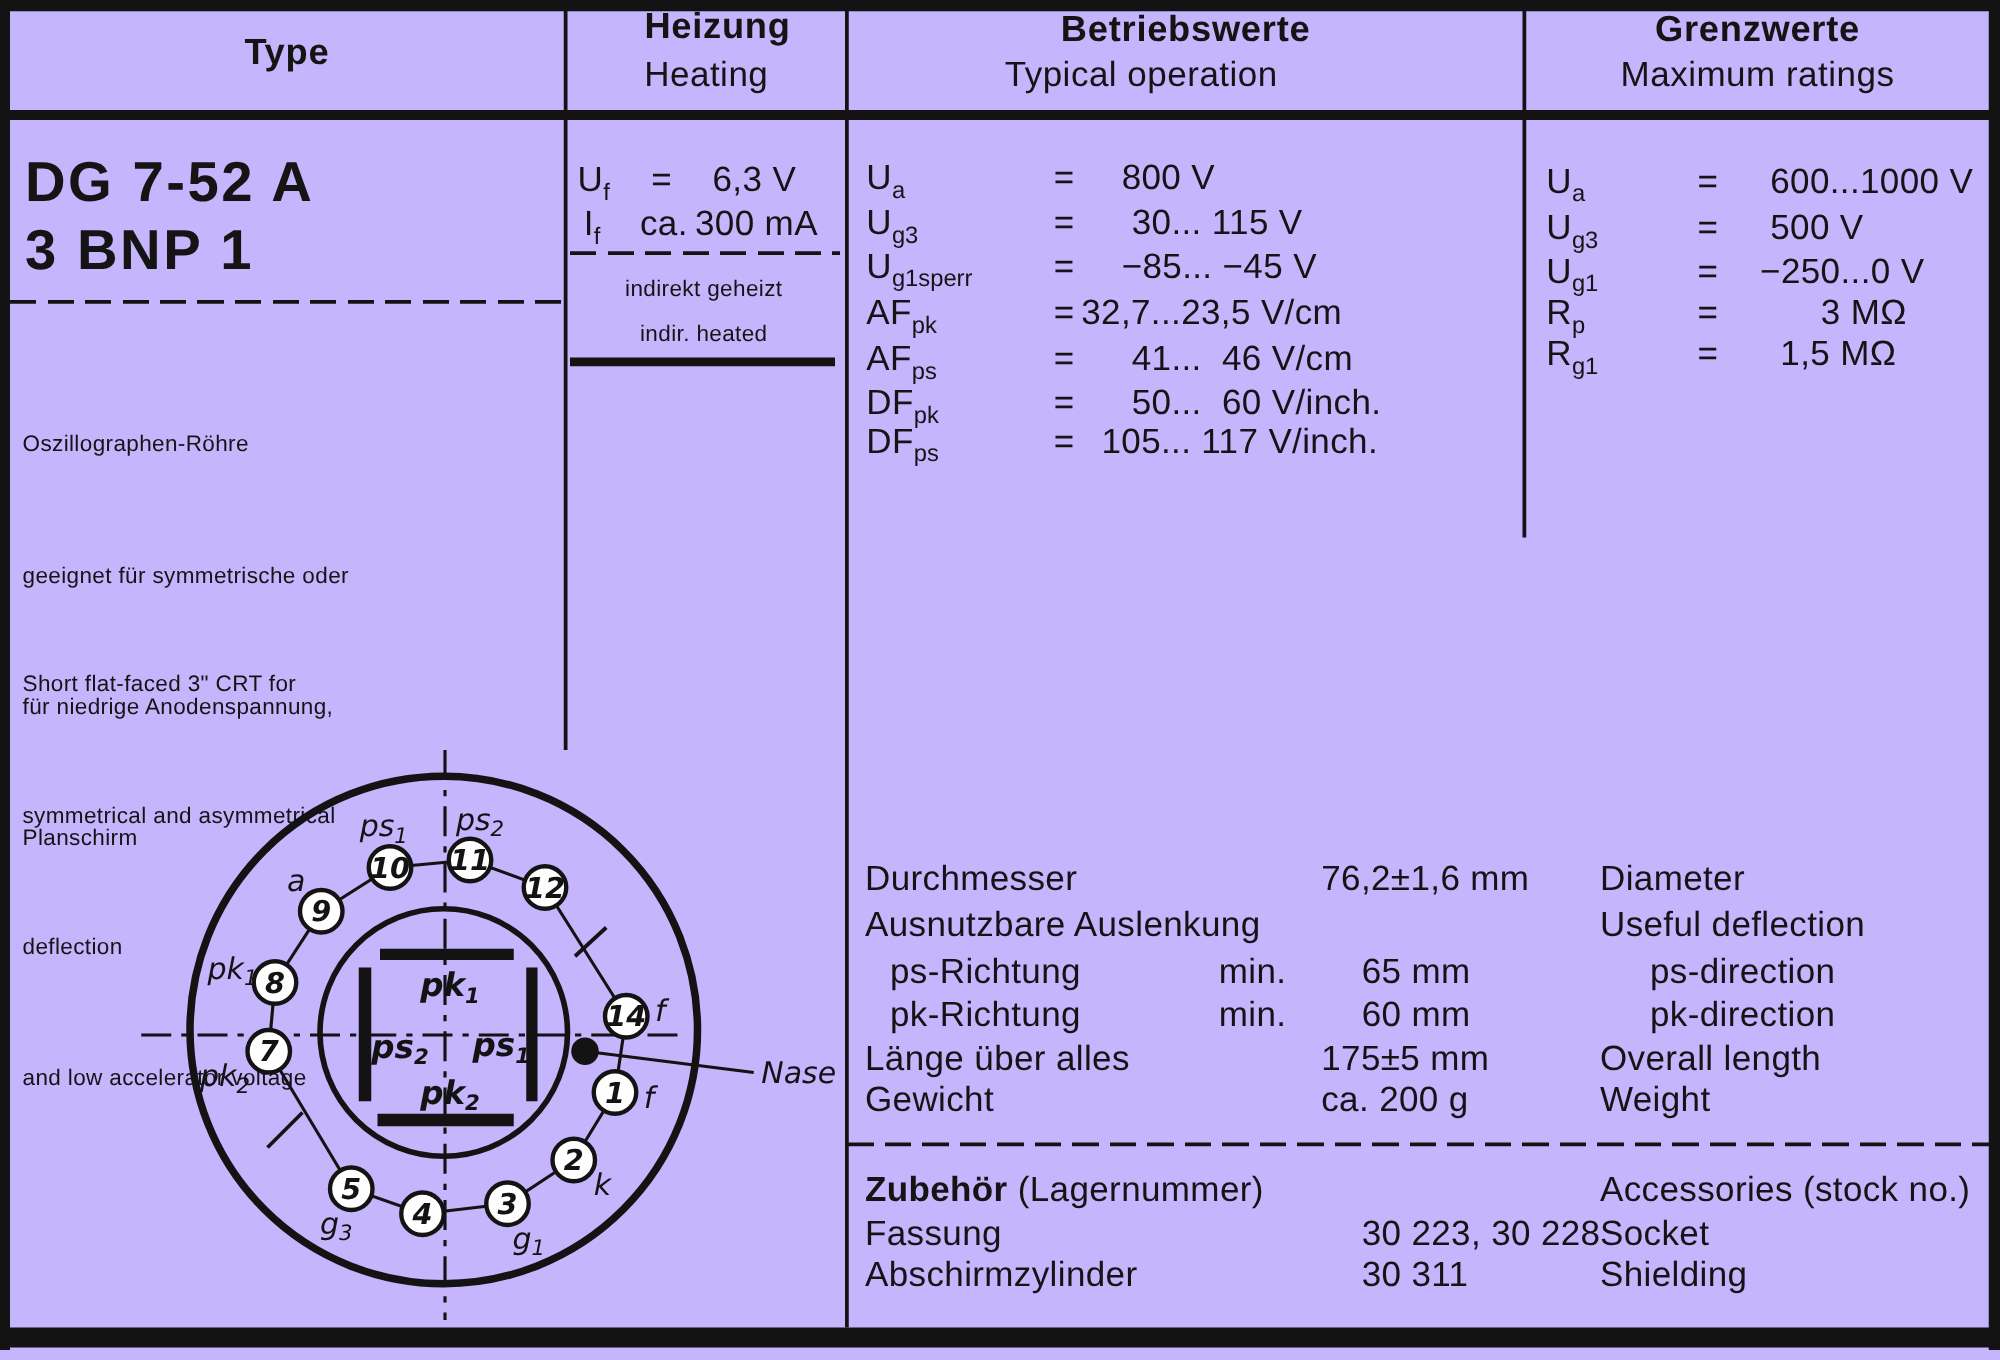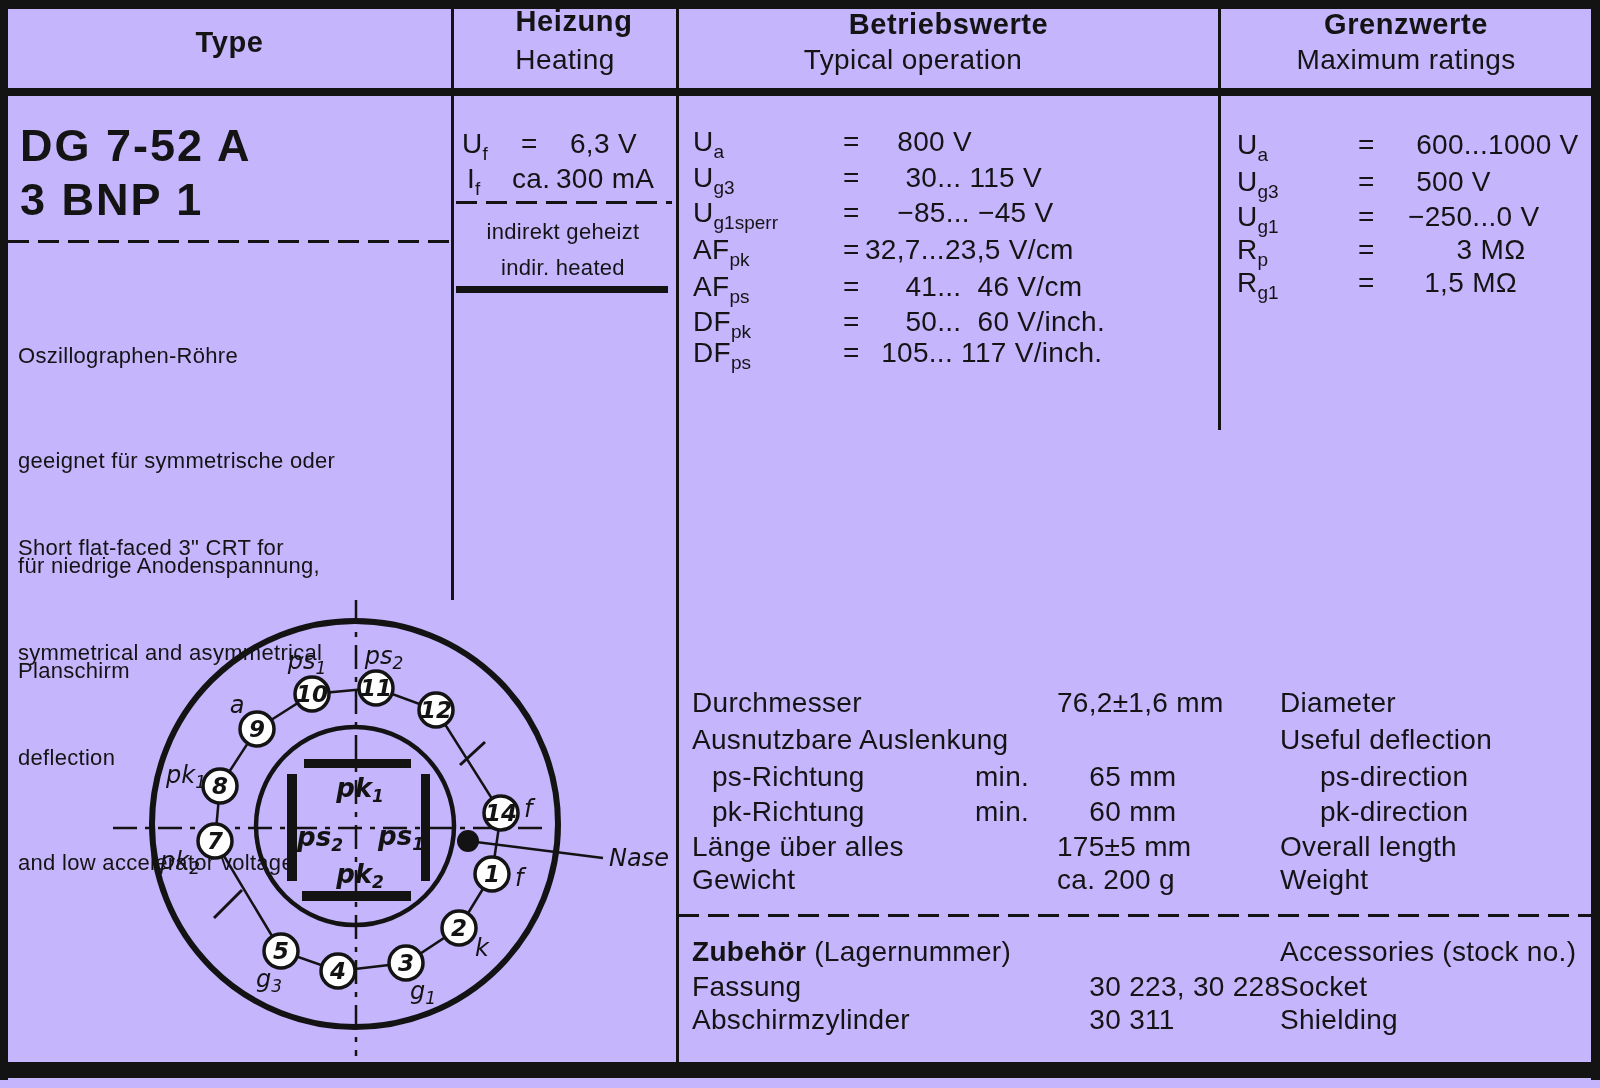--- a/index.html
+++ b/index.html
@@ -7,21 +7,21 @@
         font-family:"Liberation Sans",sans-serif;color:#141414;}
   .abs{position:absolute;white-space:pre;}
   .b{font-weight:bold;}
   .ctr{text-align:center;}
   .ln{position:absolute;background:#131313;}
   .dash{position:absolute;height:3px;
         background:repeating-linear-gradient(90deg,#131313 0 21px,transparent 21px 30px);}
   .h1{font-size:29px;font-weight:bold;letter-spacing:.6px;}
   .h2{font-size:28px;letter-spacing:.4px;}
   .model{font-size:45px;font-weight:bold;letter-spacing:2px;}
-  .body27{font-size:22px;letter-spacing:.3px;line-height:35px;}
+  .body27{font-size:18px;letter-spacing:.3px;line-height:35px;}
   .row28{font-size:28px;letter-spacing:.3px;}
   .sub{font-size:19px;vertical-align:-7px;letter-spacing:0;}
   svg text{font-family:"DejaVu Sans",sans-serif;fill:#131313;}
   .plabel{font-size:24px;font-style:italic;}
   .platelabel{font-size:26px;font-style:italic;font-weight:bold;}
   .pnum{font-size:23px;font-style:italic;font-weight:bold;text-anchor:middle;}
   .psub{font-size:17px;}
 </style>
 </head>
 <body>

